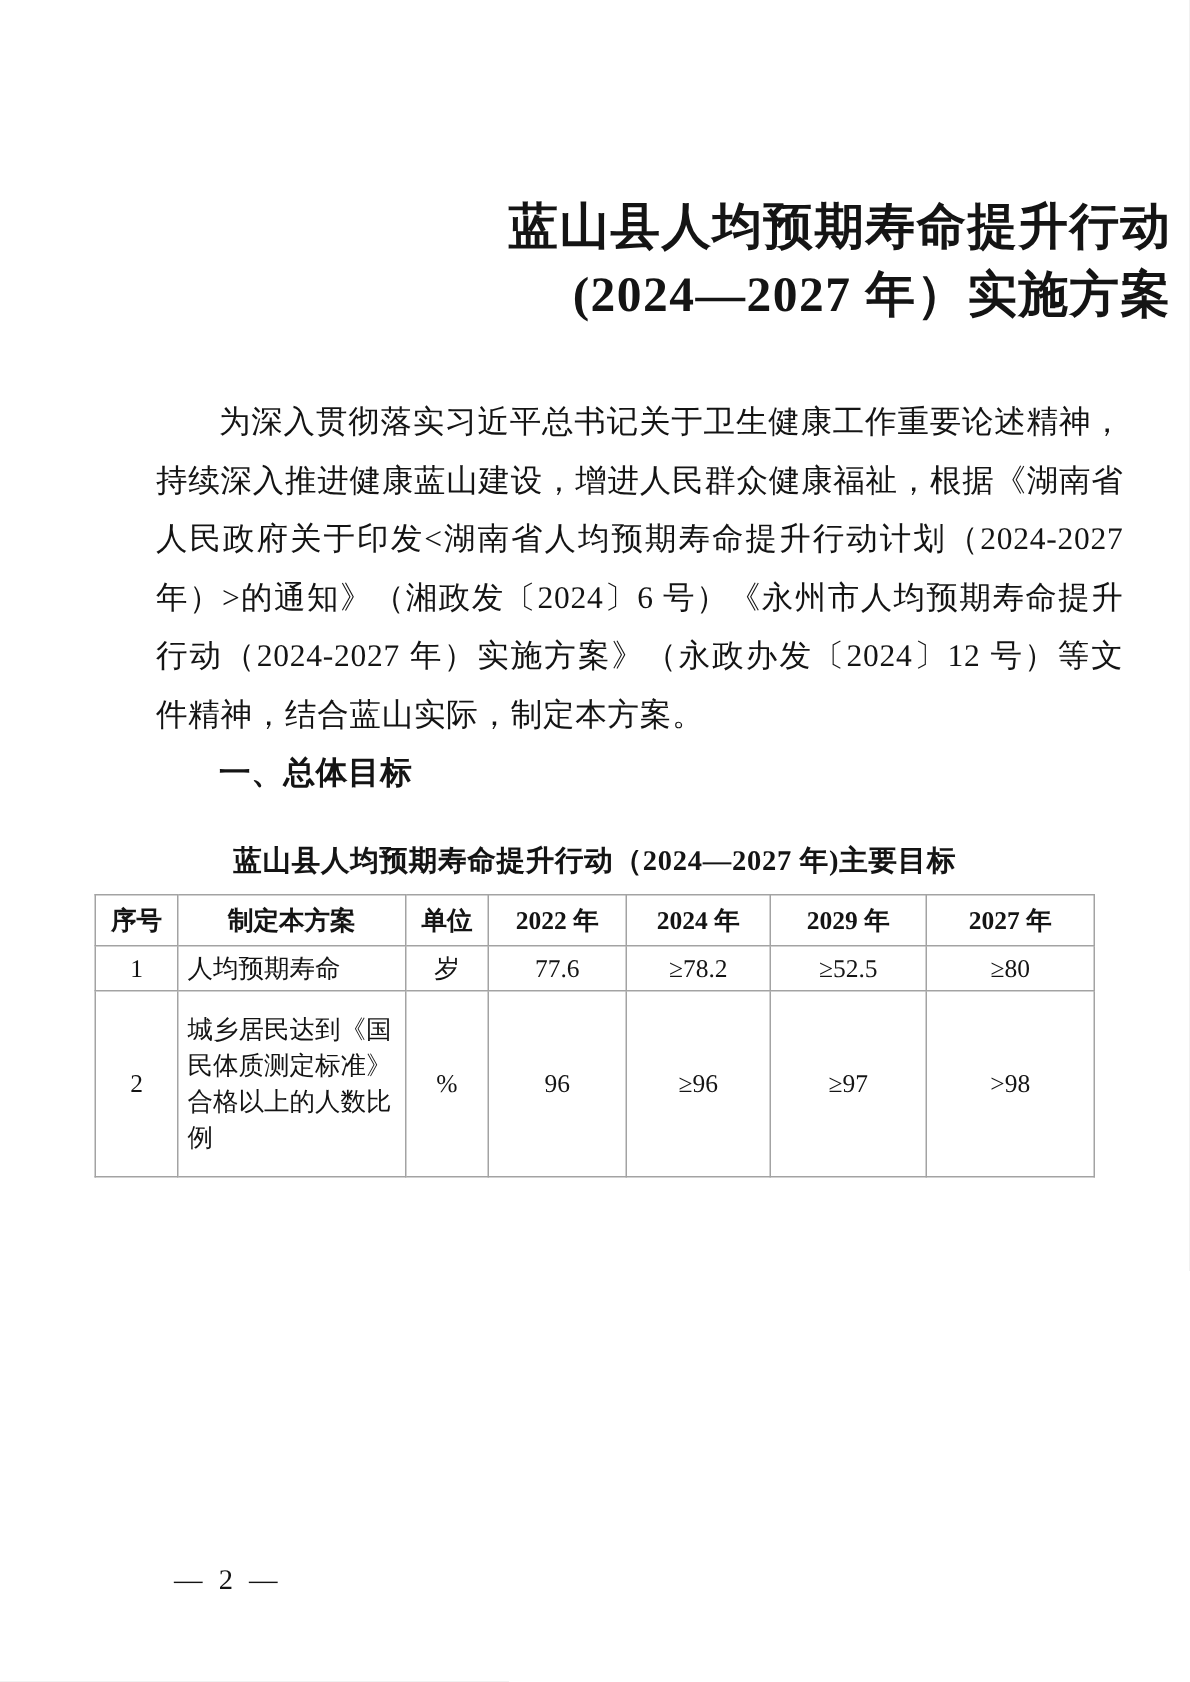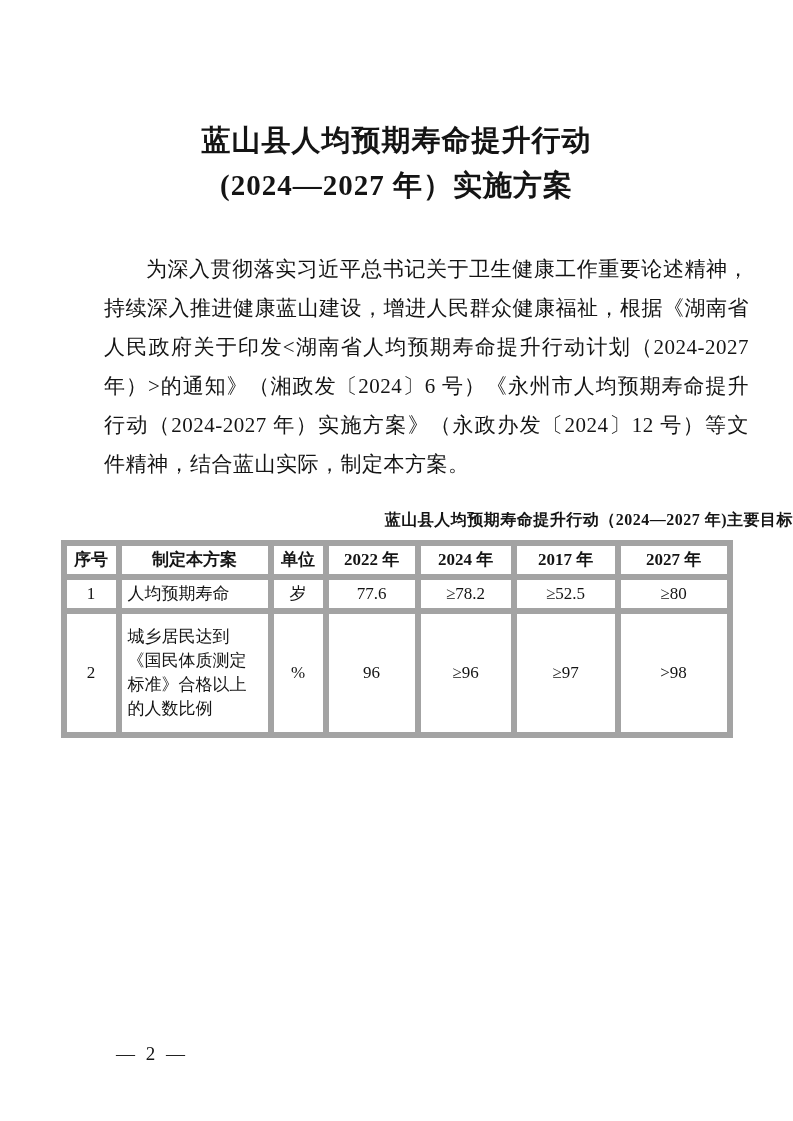--- a/index.html
+++ b/index.html
@@ -10,23 +10,23 @@
     position: relative;
     width: 793px;
     height: 1121px;
     margin: 0 auto;
     background: #ffffff;
     overflow: hidden;
     padding-top: 118px;
   }
 
   .doc-title {
-    margin: 0;
-    text-align: center;
-    font-size: 29px;
+    margin: 12px;
+    text-align: right;
+    font-size: 33px;
     font-weight: 700;
     line-height: 45px;
     letter-spacing: 1px;
   }
 
   .content {
     margin: 42px 44px 0 104px;
   }
 
   .para {
@@ -43,36 +43,36 @@
     margin: 0;
     font-size: 21px;
     line-height: 39px;
     font-weight: 700;
     text-indent: 2em;
     letter-spacing: 0.5px;
   }
 
   .table-caption {
     margin: 26px 0 9px 0;
-    text-align: right;
-    font-size: 16px;
+    text-align: center;
+    font-size: 19px;
     font-weight: 700;
     letter-spacing: 0.5px;
   }
 
   table.goals-table {
     margin: 0 auto;
     width: 666px;
     border-collapse: collapse;
     font-size: 17px;
     table-layout: fixed;
   }
   table.goals-table th,
   table.goals-table td {
-    border: 6px solid #a3a3a3;
+    border: 1px solid #a3a3a3;
     padding: 2px 6px;
     text-align: center;
     vertical-align: middle;
     line-height: 24px;
   }
   table.goals-table th { font-weight: 700; height: 34px; }
   table.goals-table td.name-cell { text-align: left; }
   tr.row-1 td { height: 30px; }
   tr.row-2 td { height: 124px; }
 
@@ -89,20 +89,21 @@
 
 <div class="page">
 
   <h1 class="doc-title">
     <span>蓝山县人均预期寿命提升行动</span><br>
     <span>(2024—2027 年）实施方案</span>
   </h1>
 
   <div class="content">
     <p class="para">为深入贯彻落实习近平总书记关于卫生健康工作重要论述精神，持续深入推进健康蓝山建设，增进人民群众健康福祉，根据《湖南省人民政府关于印发&lt;湖南省人均预期寿命提升行动计划（2024-2027 年）&gt;的通知》（湘政发〔2024〕6 号）《永州市人均预期寿命提升行动（2024-2027 年）实施方案》（永政办发〔2024〕12 号）等文件精神，结合蓝山实际，制定本方案。</p>
+    <p class="section-heading">一、总体目标</p>
   </div>
 
   <div class="table-caption">蓝山县人均预期寿命提升行动（2024—2027 年)主要目标</div>
 
   <table class="goals-table">
     <colgroup>
       <col style="width:55px">
       <col style="width:152px">
       <col style="width:55px">
       <col style="width:92px">
@@ -110,21 +111,21 @@
       <col style="width:104px">
       <col style="width:112px">
     </colgroup>
     <thead>
       <tr>
         <th>序号</th>
         <th>制定本方案</th>
         <th>单位</th>
         <th>2022 年</th>
         <th>2024 年</th>
-        <th>2017 年</th>
+        <th>2029 年</th>
         <th>2027 年</th>
       </tr>
     </thead>
     <tbody>
       <tr class="row-1">
         <td>1</td>
         <td class="name-cell">人均预期寿命</td>
         <td>岁</td>
         <td>77.6</td>
         <td>≥78.2</td>

